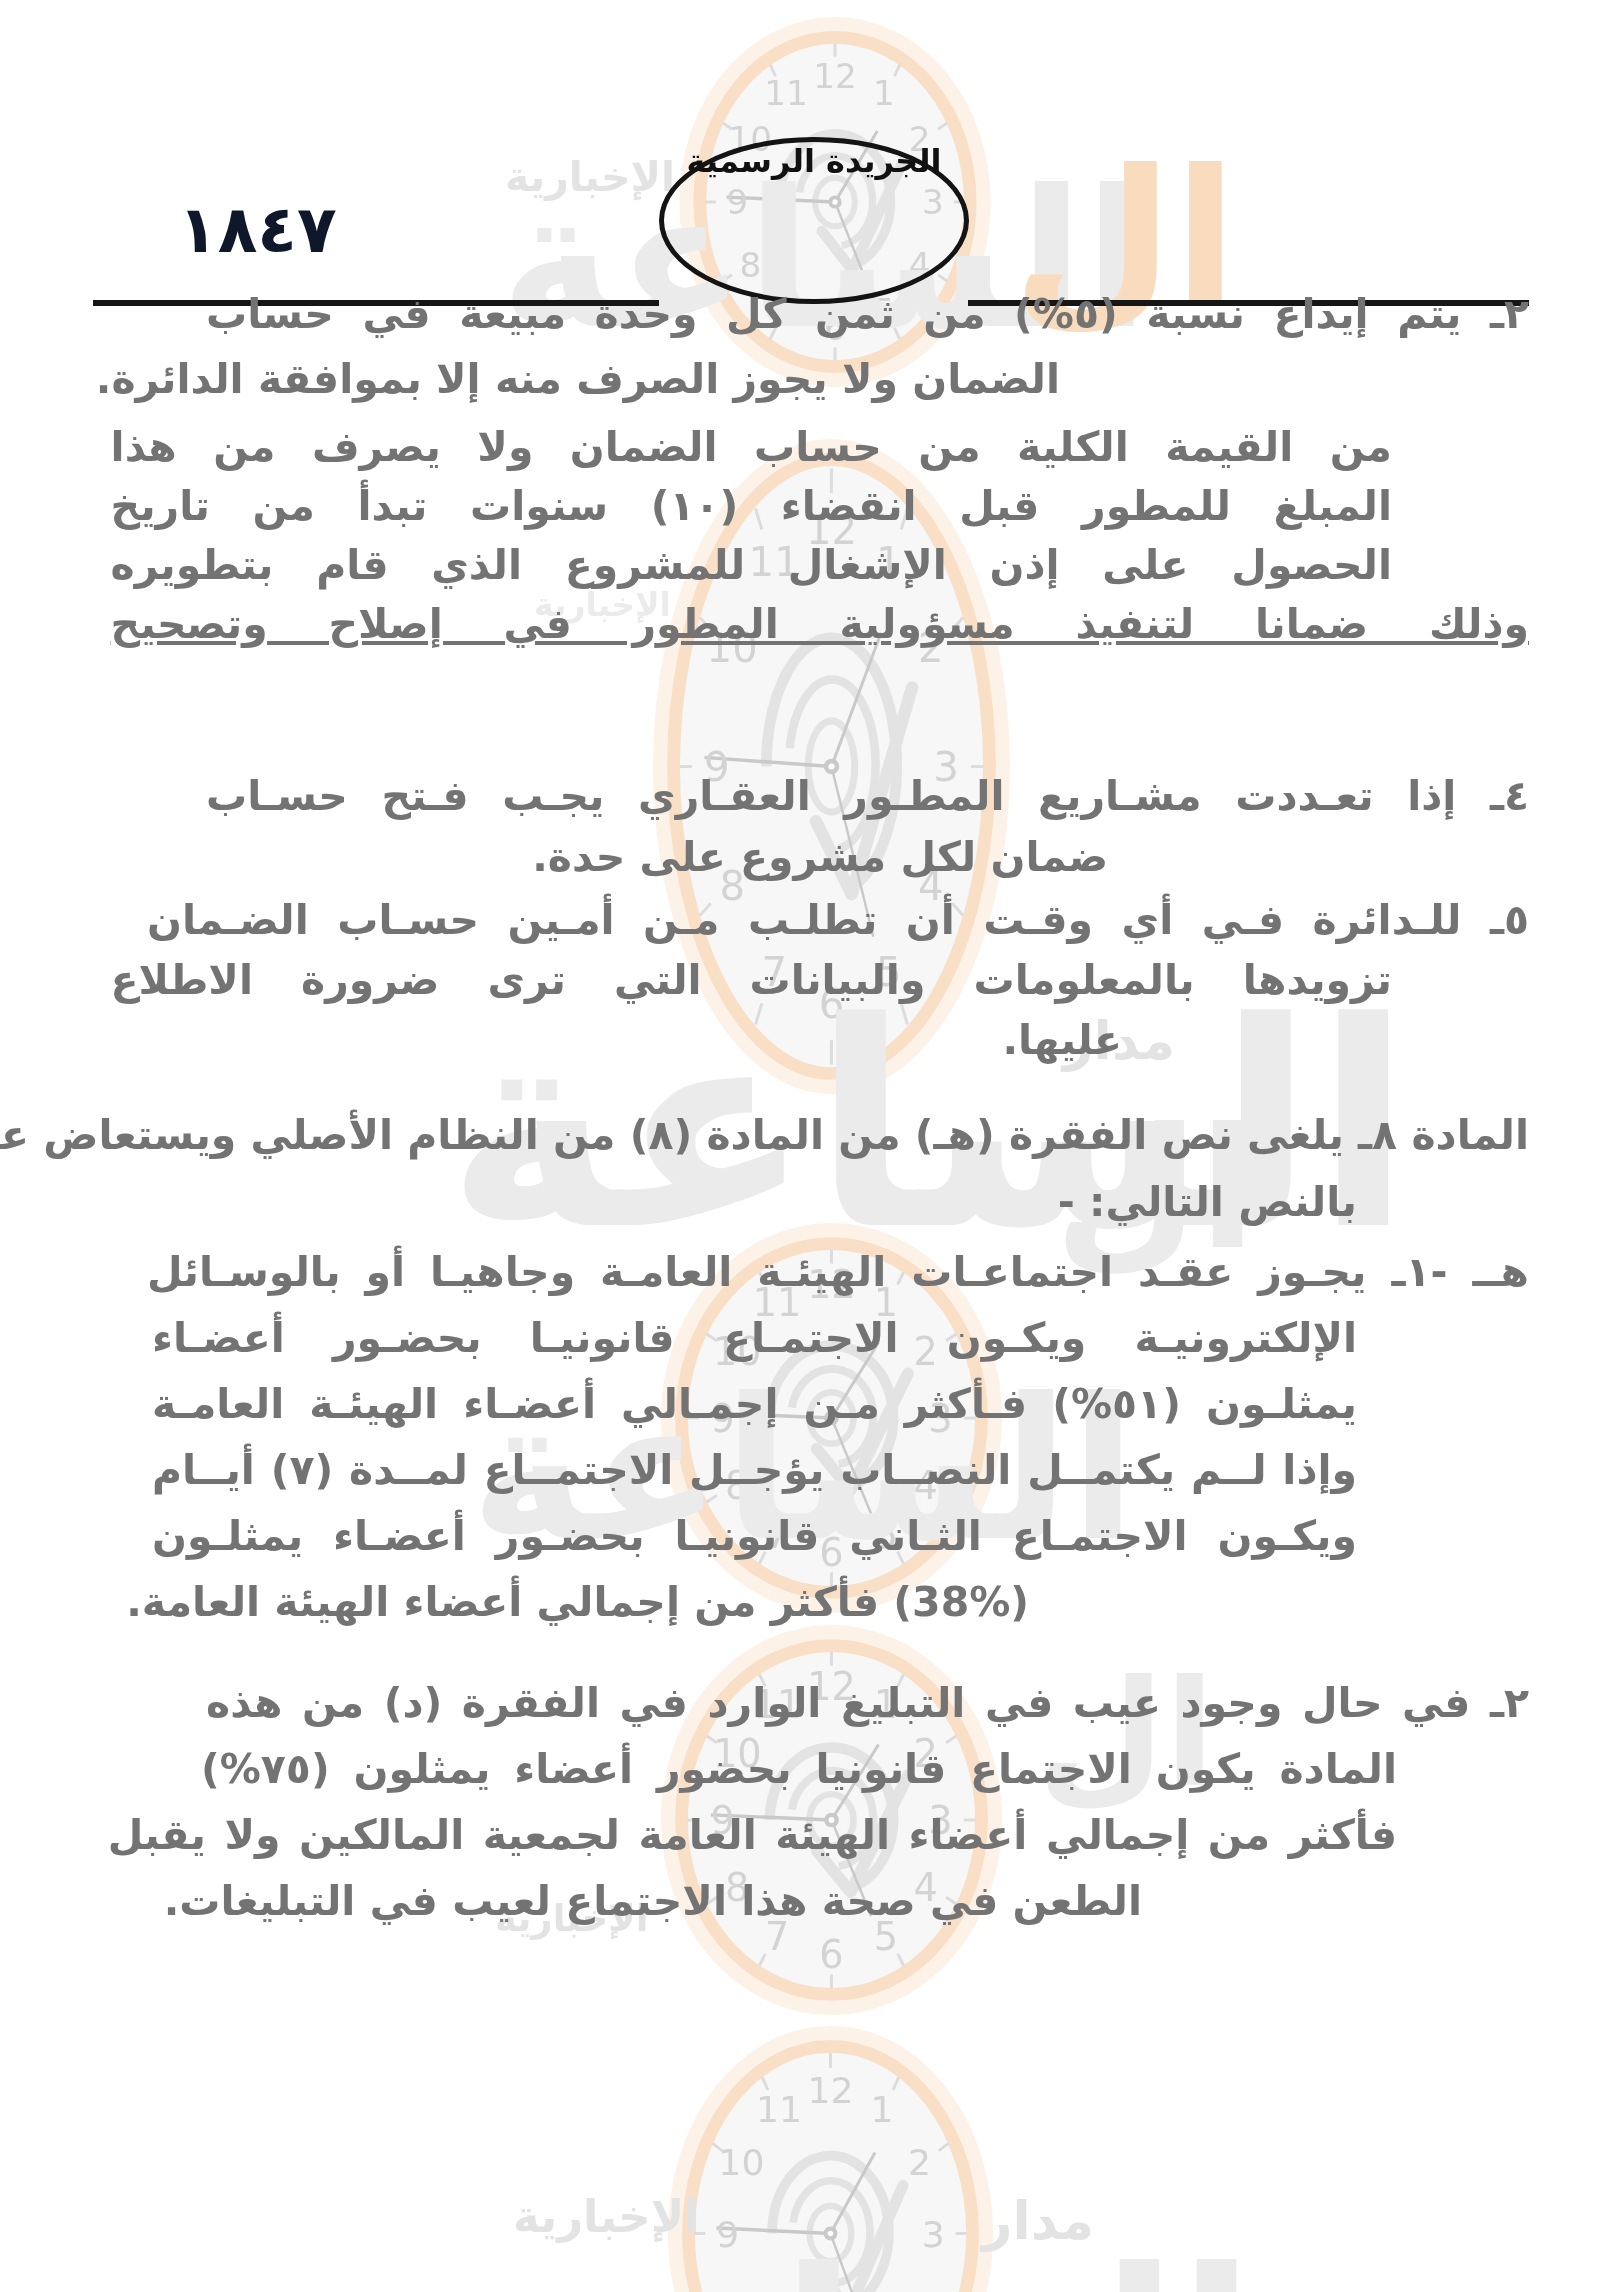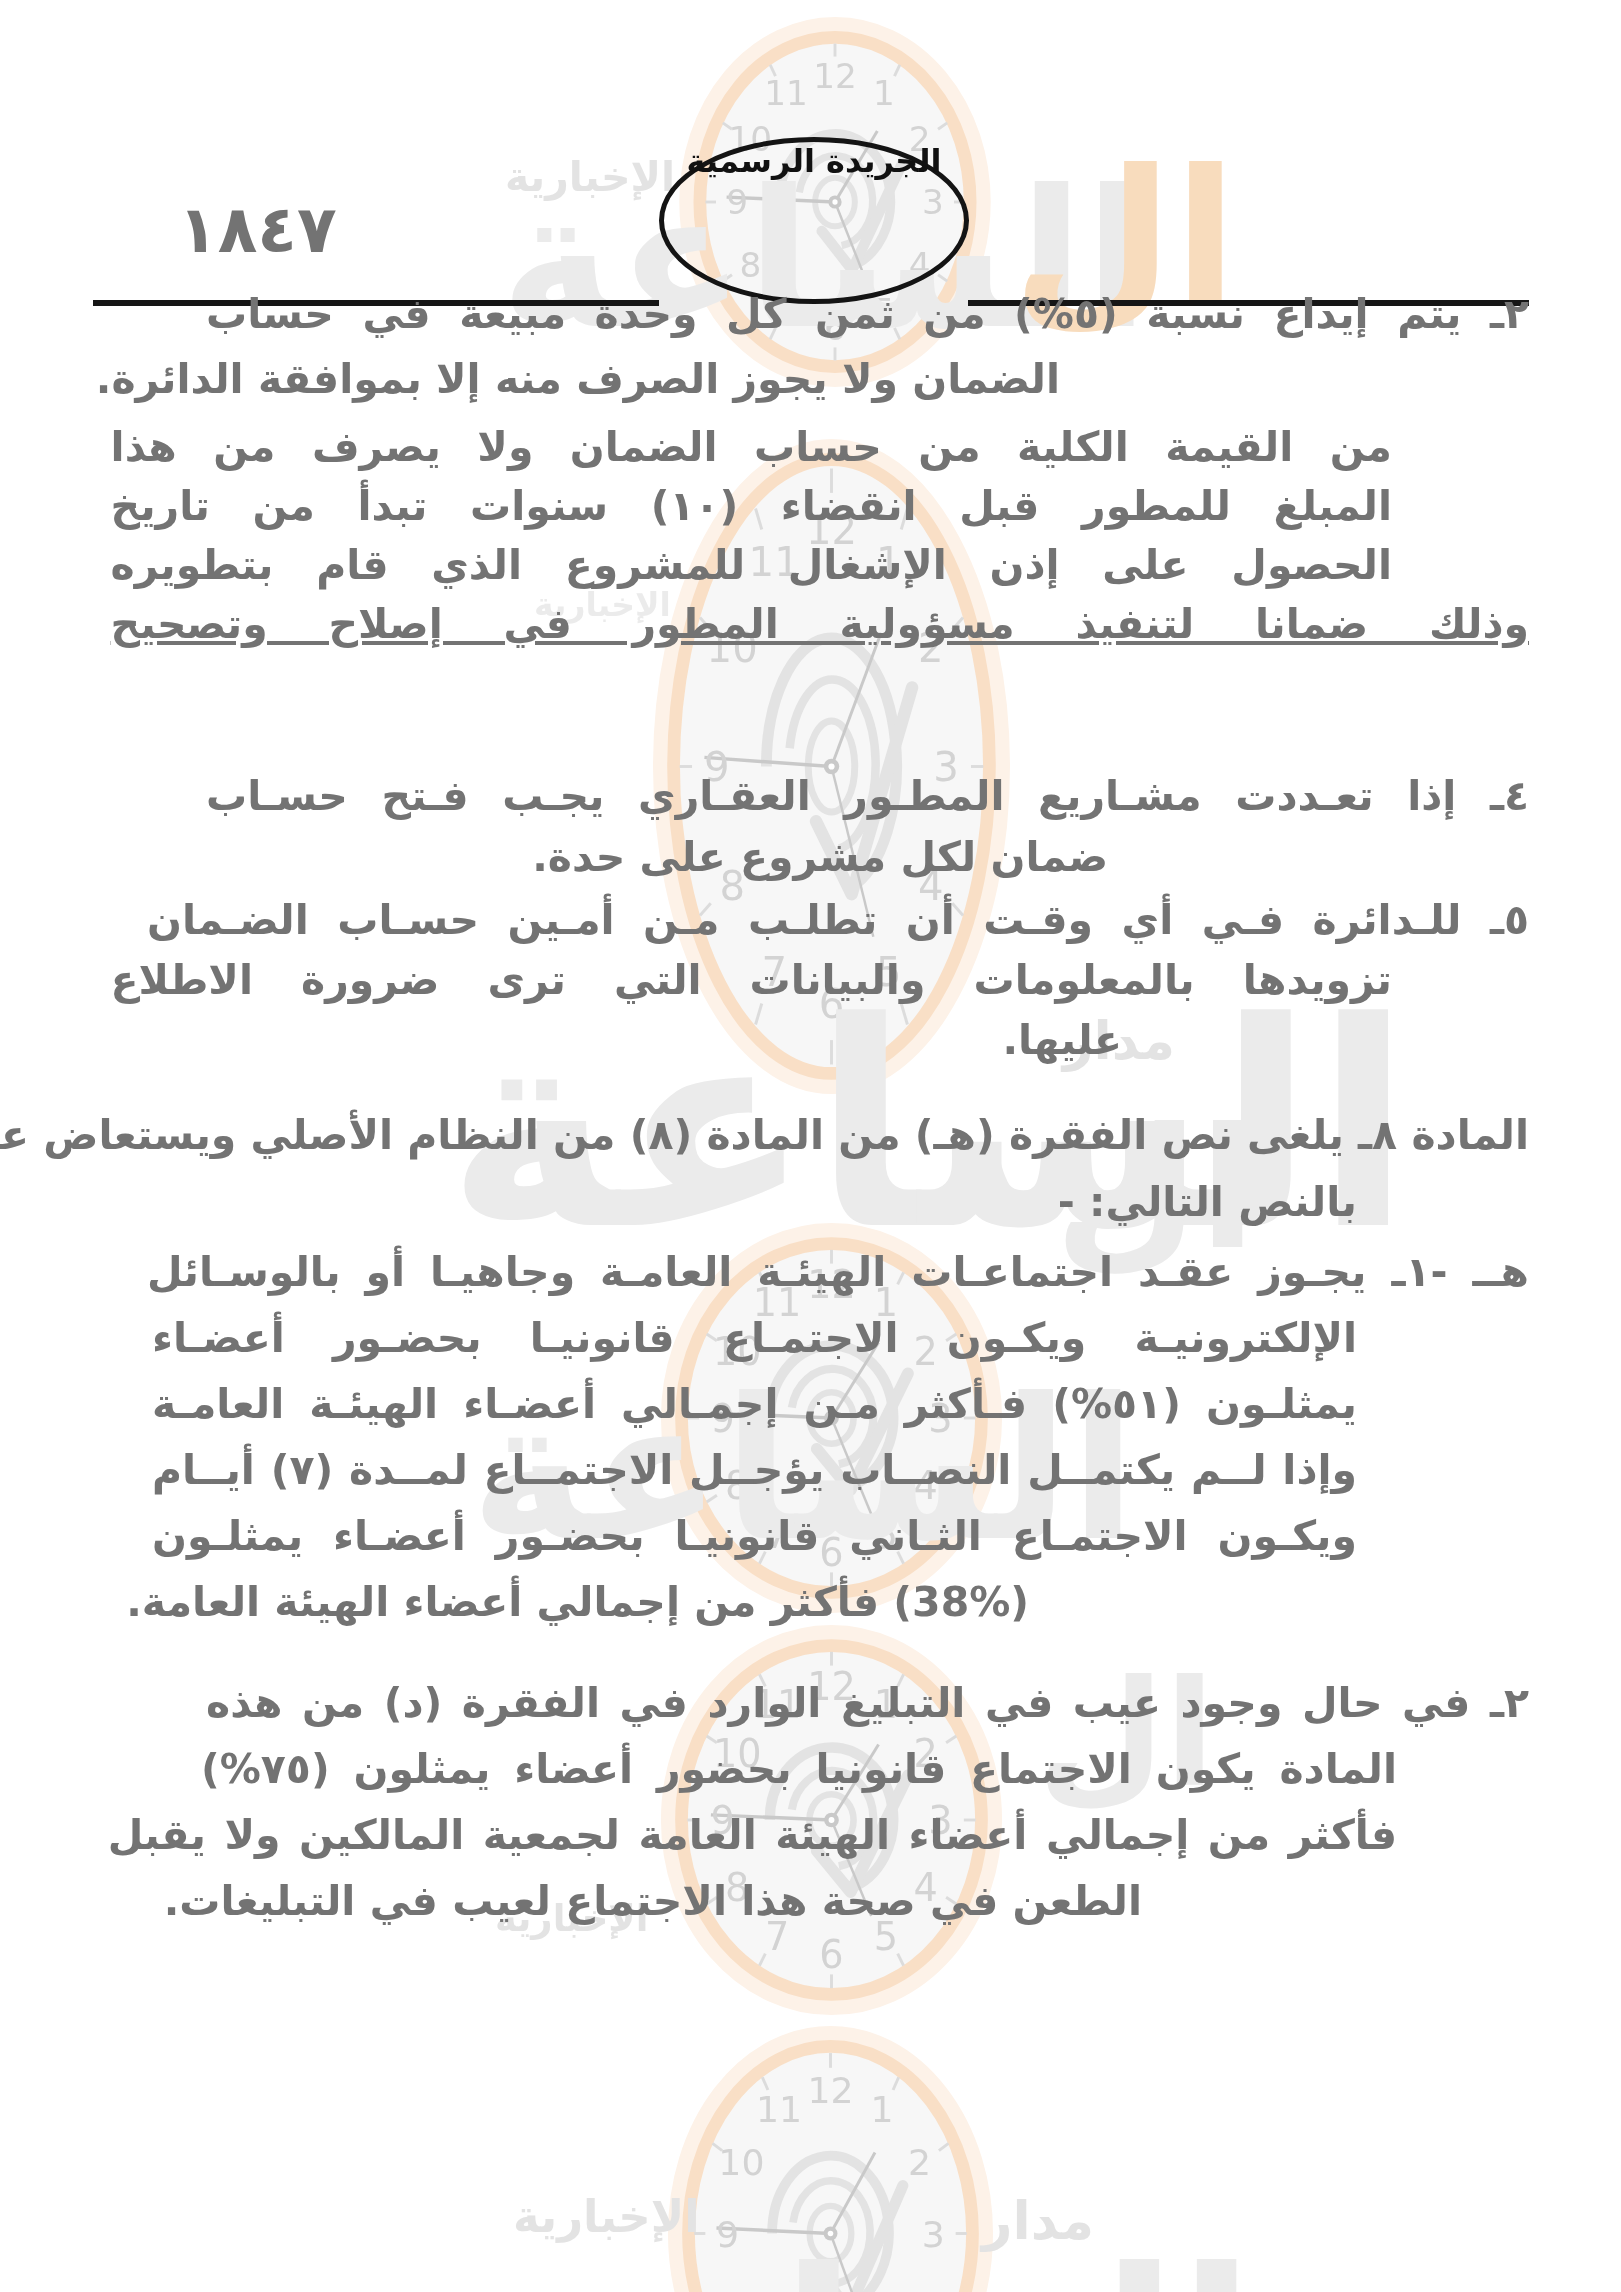--- a/index.html
+++ b/index.html
@@ -5,21 +5,21 @@
   html,body{margin:0;padding:0;background:#fff;}
   body{width:1621px;height:2293px;position:relative;overflow:hidden;
        font-family:"DejaVu Sans",sans-serif;}
   .page{position:absolute;left:0;top:0;width:1621px;height:2293px;background:#ffffff;overflow:hidden;}
   
   .wm-layer{position:absolute;inset:0;z-index:0;pointer-events:none;}
   .wm-text{position:absolute;direction:rtl;font-weight:bold;white-space:nowrap;line-height:1;text-align:right;}
   .clock{position:absolute;}
   
   .content{position:absolute;inset:0;z-index:2;}
-  .pageno{position:absolute;left:178px;top:192px;font-size:65px;font-weight:bold;color:#737373;
+  .pageno{position:absolute;left:178px;top:192px;font-size:65px;font-weight:bold;color:#0f172a;
           letter-spacing:3.9px;direction:rtl;}
   .rule{position:absolute;top:300px;height:5.9px;background:#161616;}
   .rule.left{left:93px;width:566px;}
   .rule.right{left:968px;width:561px;}
   .gazette-oval{position:absolute;left:659px;top:137px;width:310px;height:167px;
                 border:5.9px solid #141414;border-radius:50%;box-sizing:border-box;
                 display:flex;align-items:flex-start;justify-content:center;background:transparent;}
   .gazette-oval span{font-size:32px;font-weight:bold;color:#111;direction:rtl;white-space:nowrap;}
   .doc{position:absolute;left:93px;top:0;width:1436px;direction:rtl;color:#000;}
   .para{position:absolute;left:0;right:0;}

